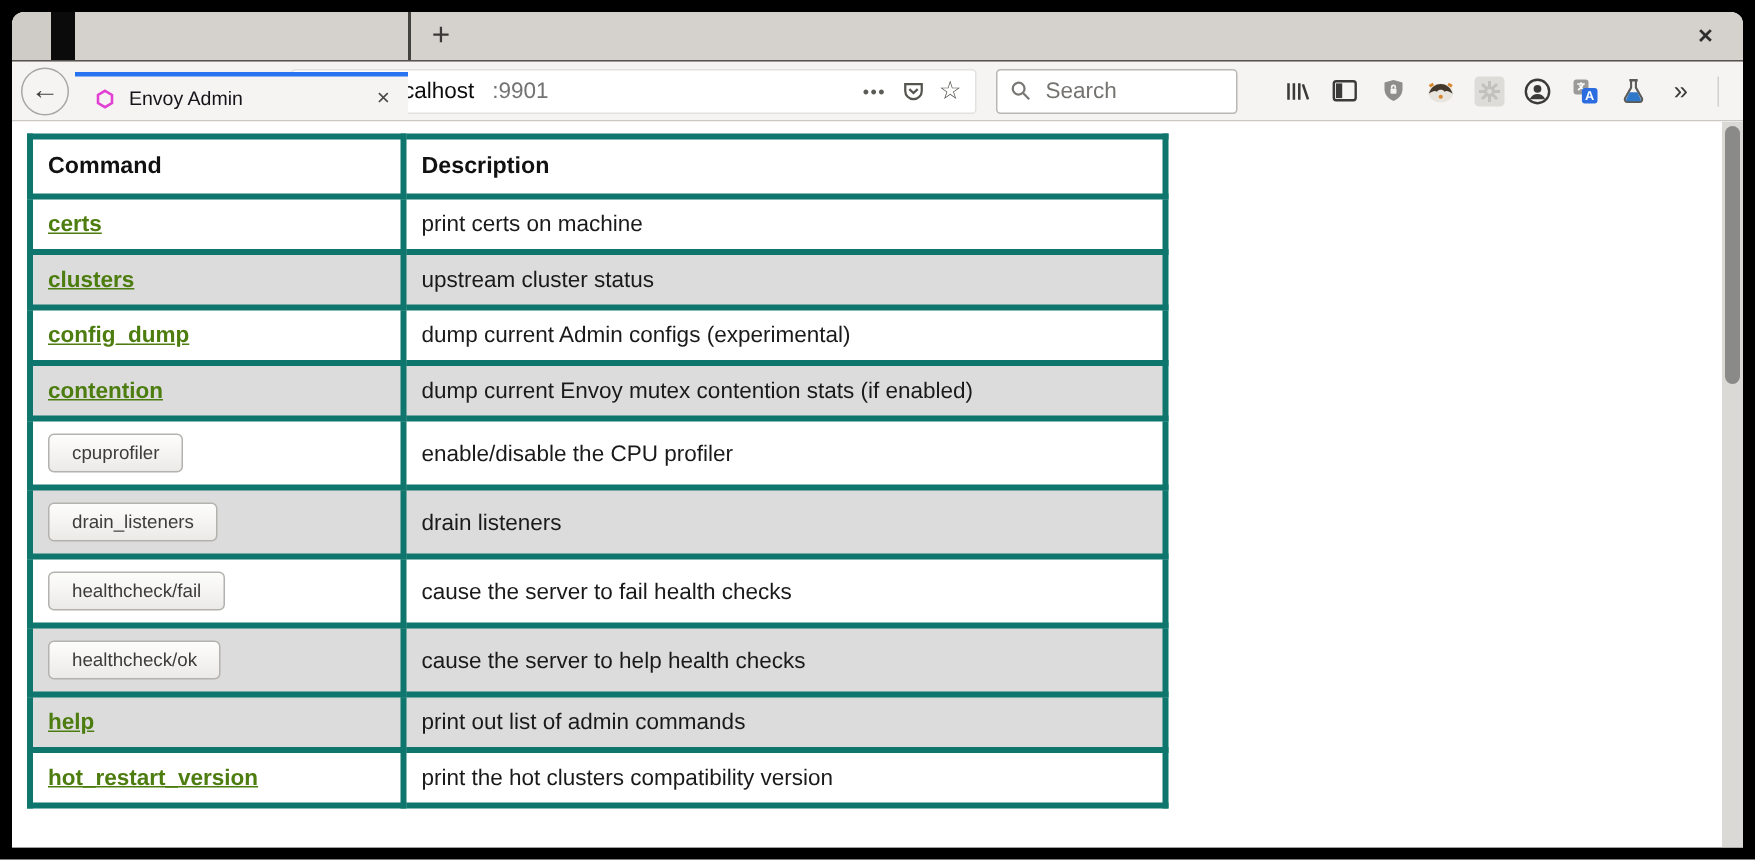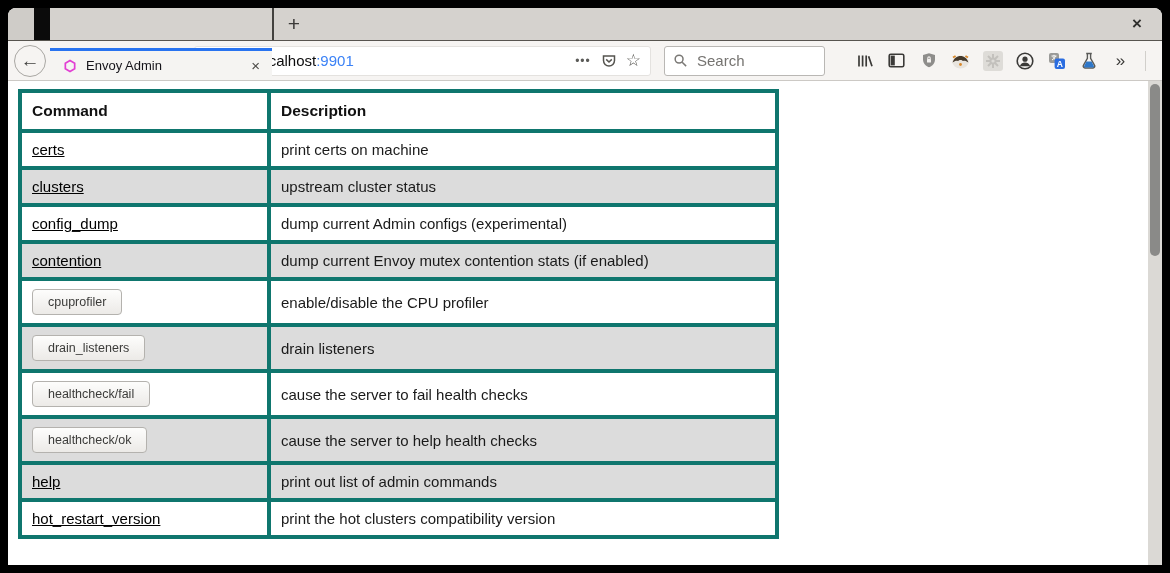--- a/index.html
+++ b/index.html
@@ -49,21 +49,21 @@
   }
   .back { border:1px solid #a9a7a3; border-radius:50%; }
   .disabled { color:#b9b7b3; }
   .urlbar {
     margin-left:52px; width:457px; height:30px; flex:none;
     background:#fff; border:1px solid #e4e2df; border-radius:3px;
     display:flex; align-items:center; padding:0 9px; font-size:15px;
   }
   .urlbar-sep { width:1px; height:16px; background:#d2d0cc; margin:0 8px; flex:none; }
   .host { color:#0c0c0d; margin-left:7px; }
-  .port { color:#3b82f6; }
+  .port { color:#737373;padding-left:12px; }
   .url-spacer { flex:1; }
   .dots { color:#5b5b58; font-size:12px; letter-spacing:1px; margin-right:10px; }
   .star { font-size:17px; color:#55544f; margin-left:9px; }
   .searchbox {
     margin-left:13px; width:161px; height:30px; flex:none;
     background:#fff; border:1px solid #b9b7b4; border-radius:3px;
     display:flex; align-items:center; padding:0 8px; gap:7px;
   }
   .searchbox input {
     border:none; outline:none; width:100%; font-size:15px;
@@ -83,21 +83,21 @@
   .scrollbar { position:absolute; right:0; top:0; width:14px; height:100%; background:#dbd9d5; }
   .scroll-thumb { position:absolute; left:2px; top:3px; width:10px; height:172px; background:#8a8a88; border-radius:5px; }
 
   table.cmd-table {
     margin:8px 10px; border-collapse:collapse; width:757px; table-layout:fixed;
     font-size:15px; color:#1a1a1a;
   }
   .cmd-table th, .cmd-table td { border:4px solid #0f766e; text-align:left; padding:8px 10px; vertical-align:middle; }
   .cmd-table th { font-size:15.5px; padding:9px 10px; color:#111; }
   .cmd-table tr.even td { background:#dcdcdc; }
-  .cmd-table a { color:#000000; text-decoration:underline; }
+  .cmd-table a { color:#4d7c0f; text-decoration:underline;font-weight:bold; }
   .cmd-btn {
     font-family:"Liberation Sans", sans-serif; font-size:12.5px; color:#3c3c3a;
     padding:5px 15px; border:1px solid #b4b2ae; border-radius:4px;
     background:linear-gradient(#fdfdfc, #eceae7); cursor:default;
   }
   svg { display:block; }
 </style>
 </head>
 <body>
 

